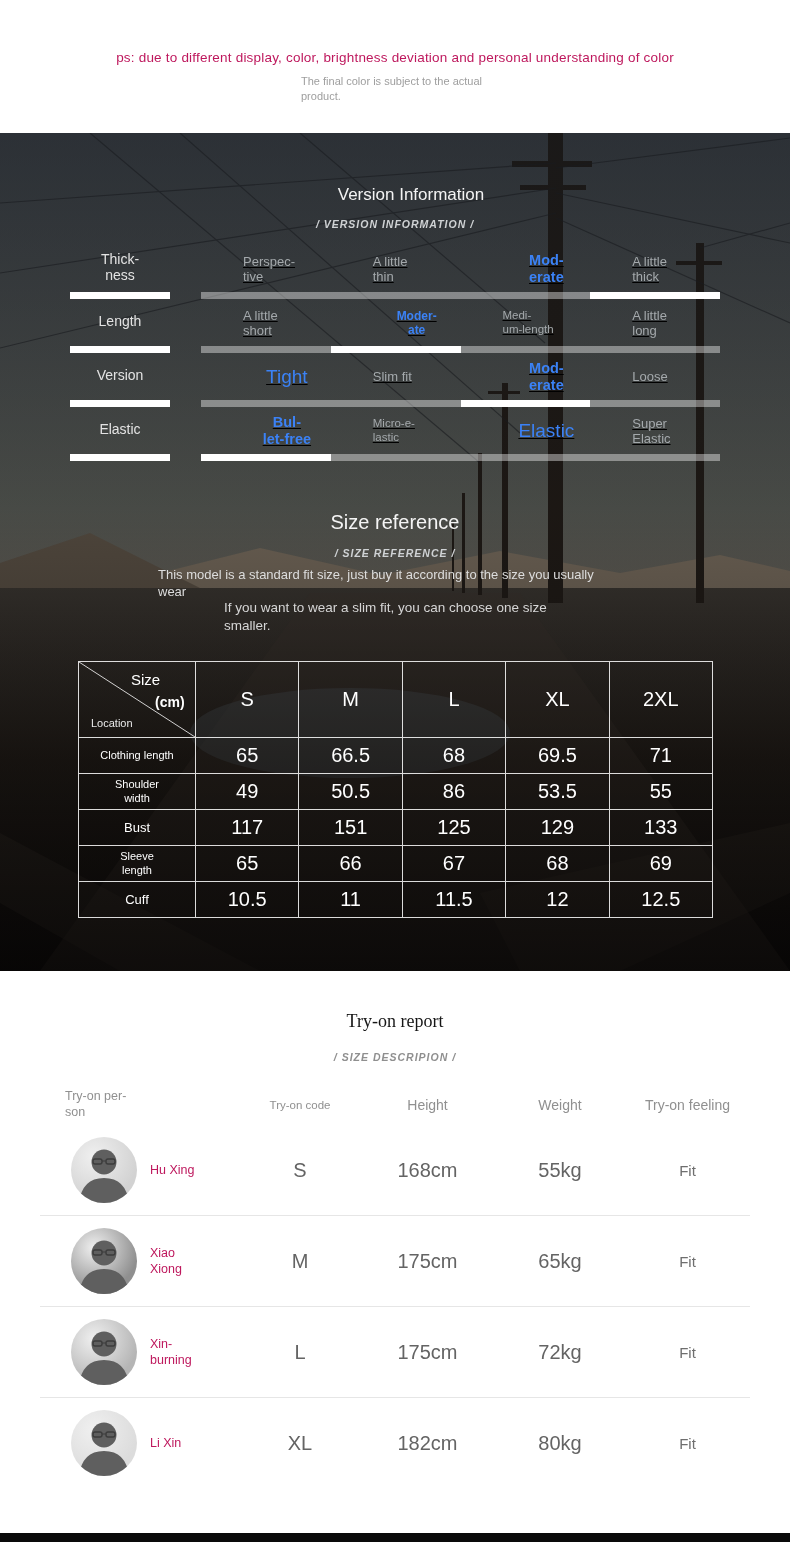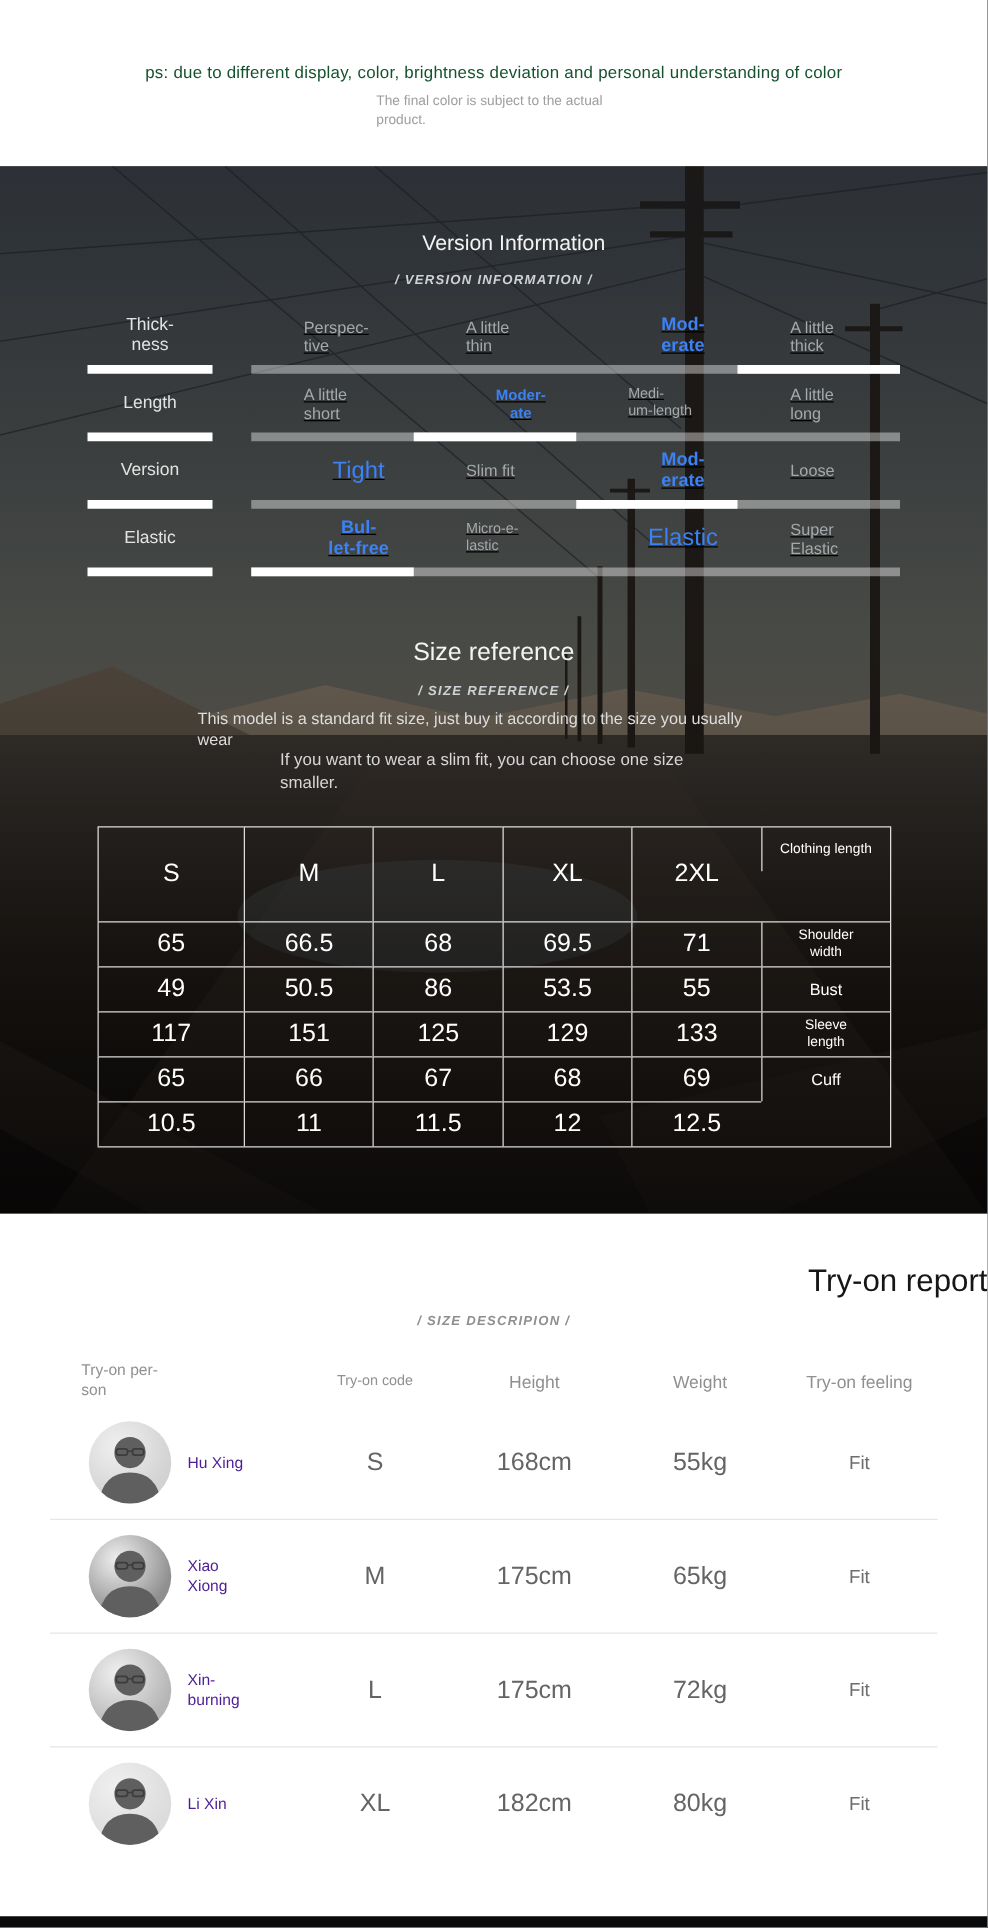--- a/index.html
+++ b/index.html
@@ -4,21 +4,21 @@
 <style>
   html,body{margin:0;padding:0;}
   body{
     width:790px;height:1542px;position:relative;background:#ffffff;
     font-family:"Liberation Sans", sans-serif;overflow:hidden;
   }
   .pre{white-space:pre-line;}
 
   
   .notice{padding-top:50px;text-align:center;}
-  .notice-line1{font-size:13.5px;color:#14532d;letter-spacing:.2px;}
+  .notice-line1{font-size:13.5px;color:#be185d;letter-spacing:.2px;}
   .notice-line2{width:188px;margin:9px auto 0;text-align:left;font-size:11px;line-height:1.35;color:#9e9e9e;}
 
   
   .dark{position:absolute;top:133px;left:0;width:790px;height:838px;background:#2b2d2f;overflow:hidden;}
   .dark .bg{position:absolute;inset:0;z-index:0;}
   .dark .content{position:absolute;inset:0;z-index:1;}
 
   .vi-title{position:absolute;top:52px;left:16px;width:100%;text-align:center;font-size:17px;color:#f3f3f3;}
   .sub-line{position:absolute;left:0;width:100%;text-align:center;font-size:10.5px;font-weight:bold;letter-spacing:1px;color:#cfd2d4;font-style:italic;}
   .vi-sub{top:85px;}
@@ -53,33 +53,33 @@
   .sc.rowlbl{font-size:11px;line-height:1.2;text-align:center;}
   .sc.rowlbl.big{font-size:13px;}
   .corner{position:relative;display:block;}
   .corner svg.diag{position:absolute;inset:0;width:100%;height:100%;}
   .corner .c-size{position:absolute;top:9px;left:52px;font-size:15px;color:#fff;}
   .corner .c-unit{position:absolute;top:32px;left:76px;font-size:14px;font-weight:bold;color:#fff;}
   .corner .c-loc{position:absolute;bottom:8px;left:12px;font-size:11px;color:#eaeaea;}
 
   
   .tryon{position:absolute;top:971px;left:0;width:790px;height:562px;background:#ffffff;}
-  .tr-title{position:absolute;top:40px;left:0;width:100%;text-align:right;font-size:25px;color:#161616;}
+  .tr-title{position:absolute;top:40px;left:0;width:100%;text-align:center;font-size:18px;color:#161616;font-family:Liberation Serif, serif;}
   .tr-sub{position:absolute;top:80px;left:0;width:100%;text-align:center;font-size:10.5px;font-weight:bold;
           letter-spacing:1px;color:#8f8f8f;font-style:italic;}
   .tr-grid{position:absolute;left:40px;width:710px;display:grid;grid-template-columns:100px 100px 120px 135px 130px 125px;}
   .tr-header{top:116px;}
   .tr-header .th{color:#909090;display:flex;align-items:center;justify-content:center;height:36px;font-size:14px;}
   .tr-header .th.person{justify-content:flex-start;padding-left:25px;font-size:12.5px;line-height:1.25;}
   .tr-header .th.code{font-size:11.5px;}
   .tr-rows{position:absolute;top:154px;left:40px;width:710px;}
   .tr-row{display:grid;grid-template-columns:100px 100px 120px 135px 130px 125px;height:90px;align-items:center;}
   .tr-row.divided{border-bottom:1px solid #e6e6e6;}
   .td{display:flex;align-items:center;justify-content:center;color:#646464;}
-  .td.name{justify-content:flex-start;padding-left:10px;font-size:12.5px;color:#4c1d95;line-height:1.3;}
+  .td.name{justify-content:flex-start;padding-left:10px;font-size:12.5px;color:#be185d;line-height:1.3;}
   .td.code,.td.height,.td.weight{font-size:20px;}
   .td.feel{font-size:15px;color:#6e6e6e;}
   .avatar{width:66px;height:66px;border-radius:50%;margin-left:28px;overflow:hidden;position:relative;}
   .avatar svg{position:absolute;inset:0;}
 
   
   .footer-bar{position:absolute;left:0;bottom:0;width:790px;height:9px;background:#0a0a0a;}
 </style>
 </head>
 <body>
@@ -215,20 +215,28 @@
           </div>
         </div>
       </div>
 
     <div class="sr-title">Size reference</div>
     <div class="sub-line sr-sub">/ SIZE REFERENCE /</div>
     <div class="sr-note1">This model is a standard fit size, just buy it according to the size you usually wear</div>
     <div class="sr-note2">If you want to wear a slim fit, you can choose one size smaller.</div>
 
     <div class="size-table">
+        <div class="sc head corner">
+          <svg class="diag">
+            <line x1="0" y1="0" x2="100%" y2="100%" stroke="rgba(255,255,255,0.8)" stroke-width="1"></line>
+          </svg>
+          <div class="c-size">Size</div>
+          <div class="c-unit">(cm)</div>
+          <div class="c-loc">Location</div>
+        </div>
         <div class="sc head">S</div>
         <div class="sc head">M</div>
         <div class="sc head">L</div>
         <div class="sc head">XL</div>
         <div class="sc head">2XL</div>
         <div class="sc cell rowlbl pre">Clothing length</div>
         <div class="sc cell">65</div>
         <div class="sc cell">66.5</div>
         <div class="sc cell">68</div>
         <div class="sc cell">69.5</div>

